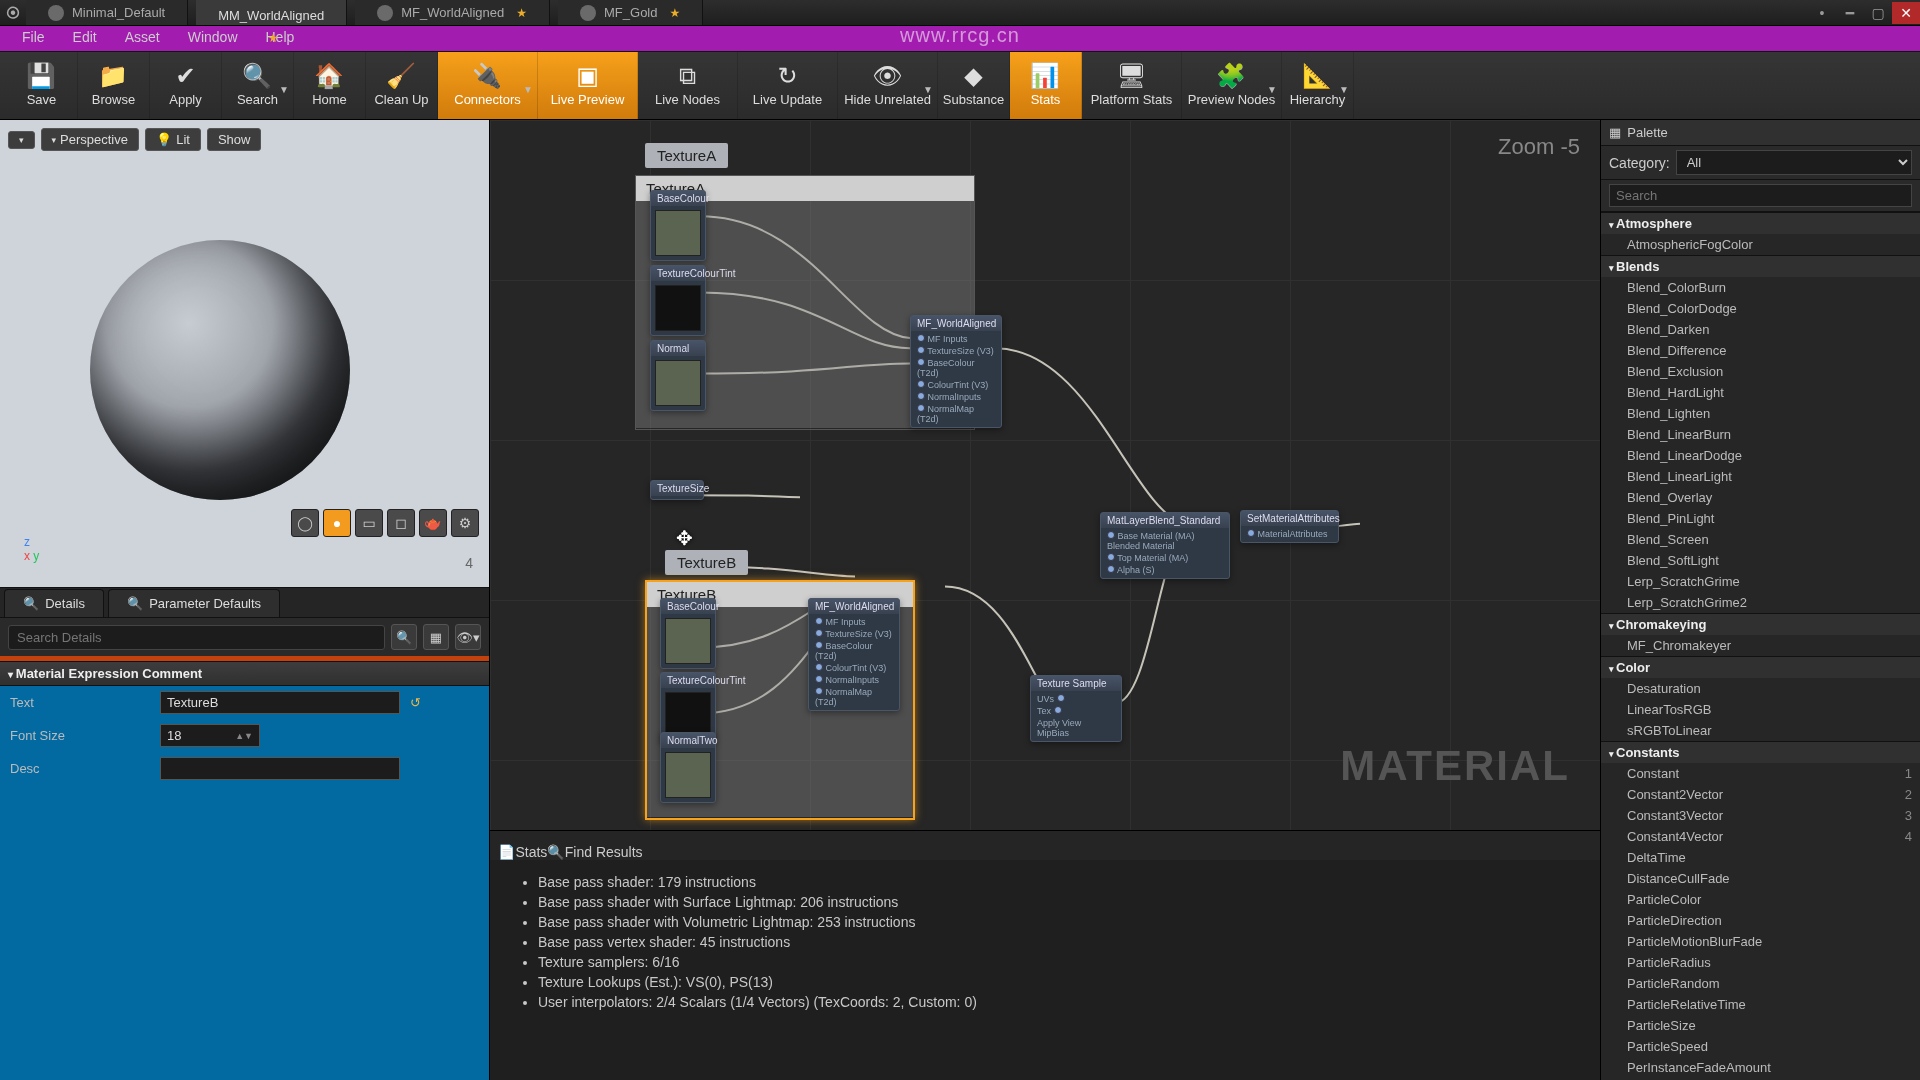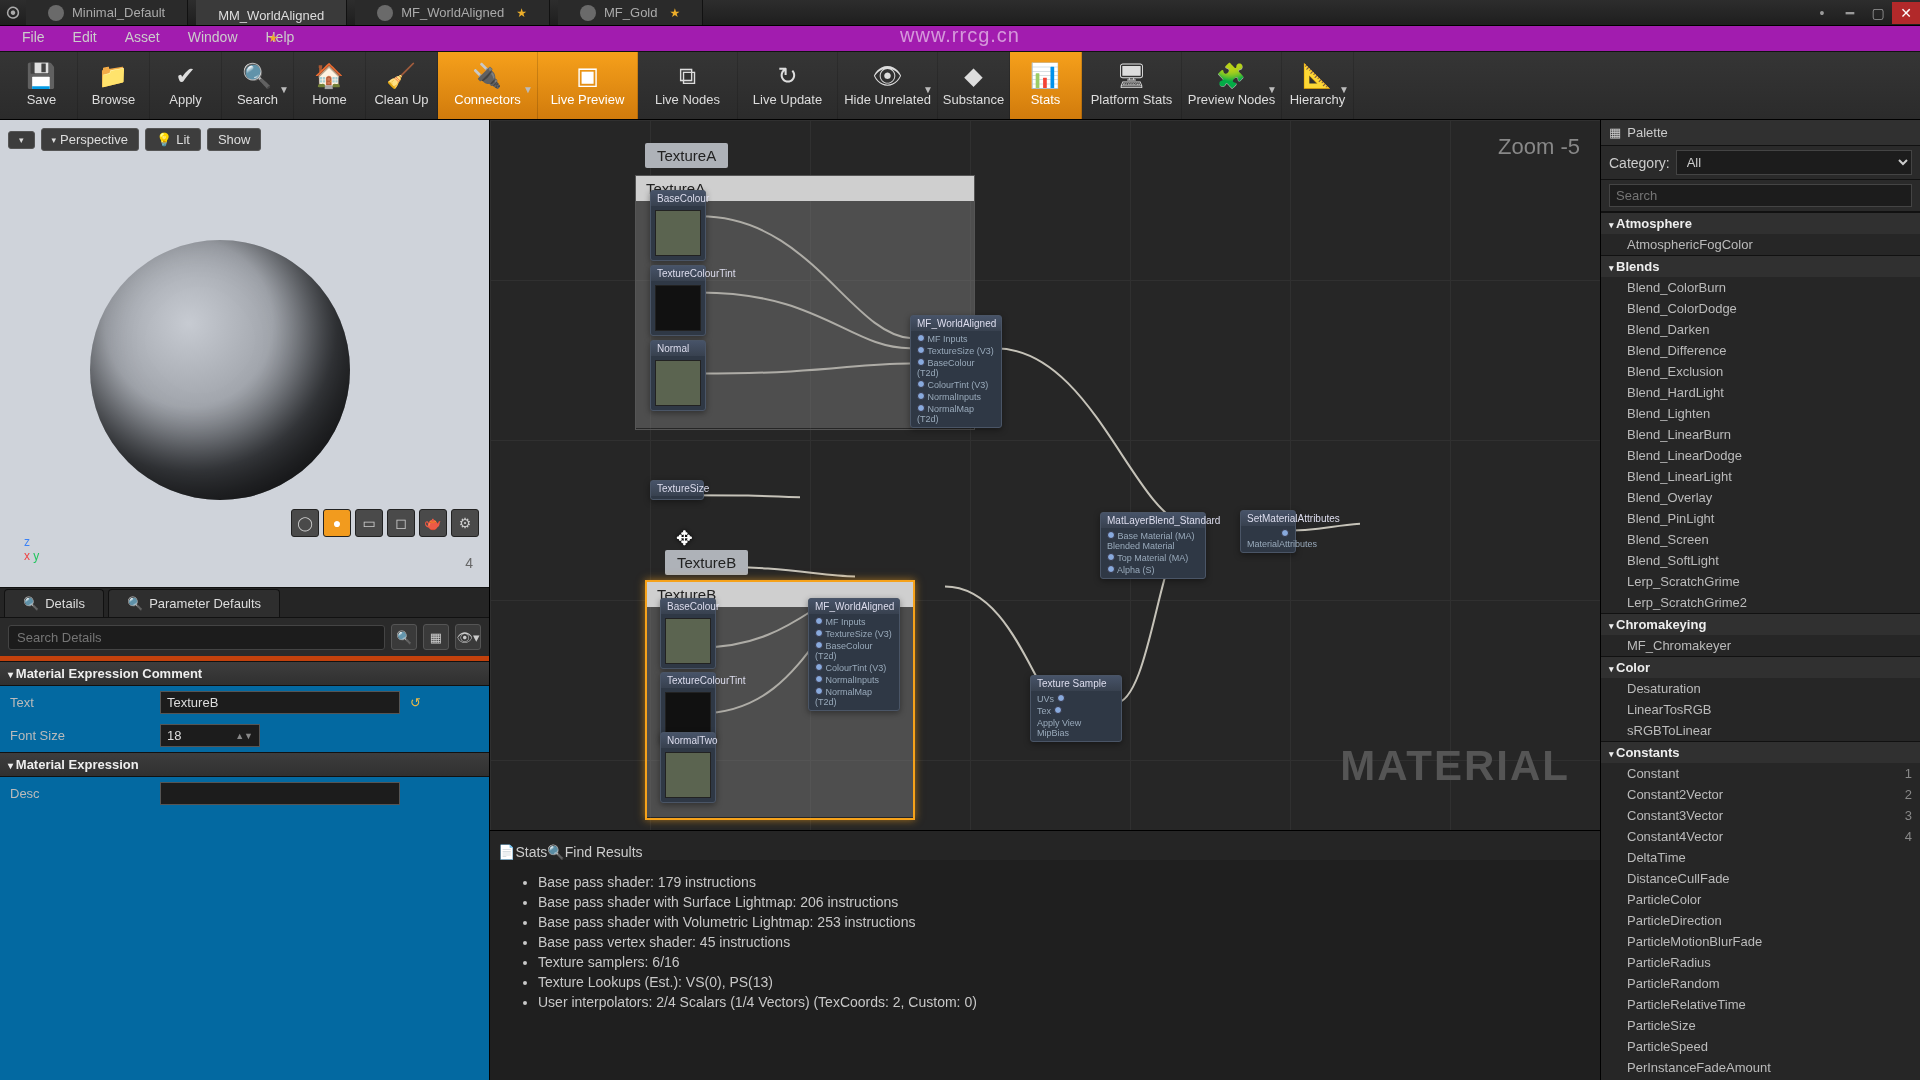--- a/index.html
+++ b/index.html
@@ -277,21 +277,20 @@
         <input type="text" value="TextureB" style="">
         <span style="color:#e6b84a;">↺</span>
       </div>
       <div class="prop-row">
         <div class="lbl">Font Size</div>
         <div class="spin">
             <span>18</span>
             <span class="arrows">▲▼</span>
           </div>
       </div>
-      <div class="section-hdr">Material Expression</div>
       <div class="prop-row">
         <div class="lbl">Desc</div>
         <input type="text" value="" style="">
       </div>
     </div>
   </div>
 
   <div class="center-col">
     <div class="graph">
       <div class="graph-zoom">Zoom -5</div>
@@ -380,30 +379,30 @@
 
       <div class="node" style="left:540px; top:555px; width:92px;">
         <div class="node-title">Texture Sample</div>
         <div class="node-body">
           <div>UVs <span class="pin"></span></div>
           <div>Tex <span class="pin"></span></div>
           <div>Apply View MipBias</div>
         </div>
       </div>
 
-      <div class="node" style="left:610px; top:392px; width:106px;">
+      <div class="node" style="left:610px; top:392px; width:130px;">
         <div class="node-title">MatLayerBlend_Standard</div>
         <div class="node-body">
           <div><span class="pin"></span> <span>Base Material (MA) Blended Material</span></div>
           <div><span class="pin"></span> <span>Top Material (MA)</span></div>
           <div><span class="pin"></span> <span>Alpha (S)</span></div>
         </div>
       </div>
 
-      <div class="node" style="left:750px; top:390px; width:56px;text-align:right;">
+      <div class="node" style="left:750px; top:390px; width:99px;">
         <div class="node-title">SetMaterialAttributes</div>
         <div class="node-body">
             <div><span class="pin"></span> MaterialAttributes</div>
           </div>
       </div>
     </div>
 
     <div class="bottom-tabs">
       <div class="tab" style="margin-left:8px;">📄<span>Stats</span></div>
       <div class="tab">🔍<span>Find Results</span></div>

